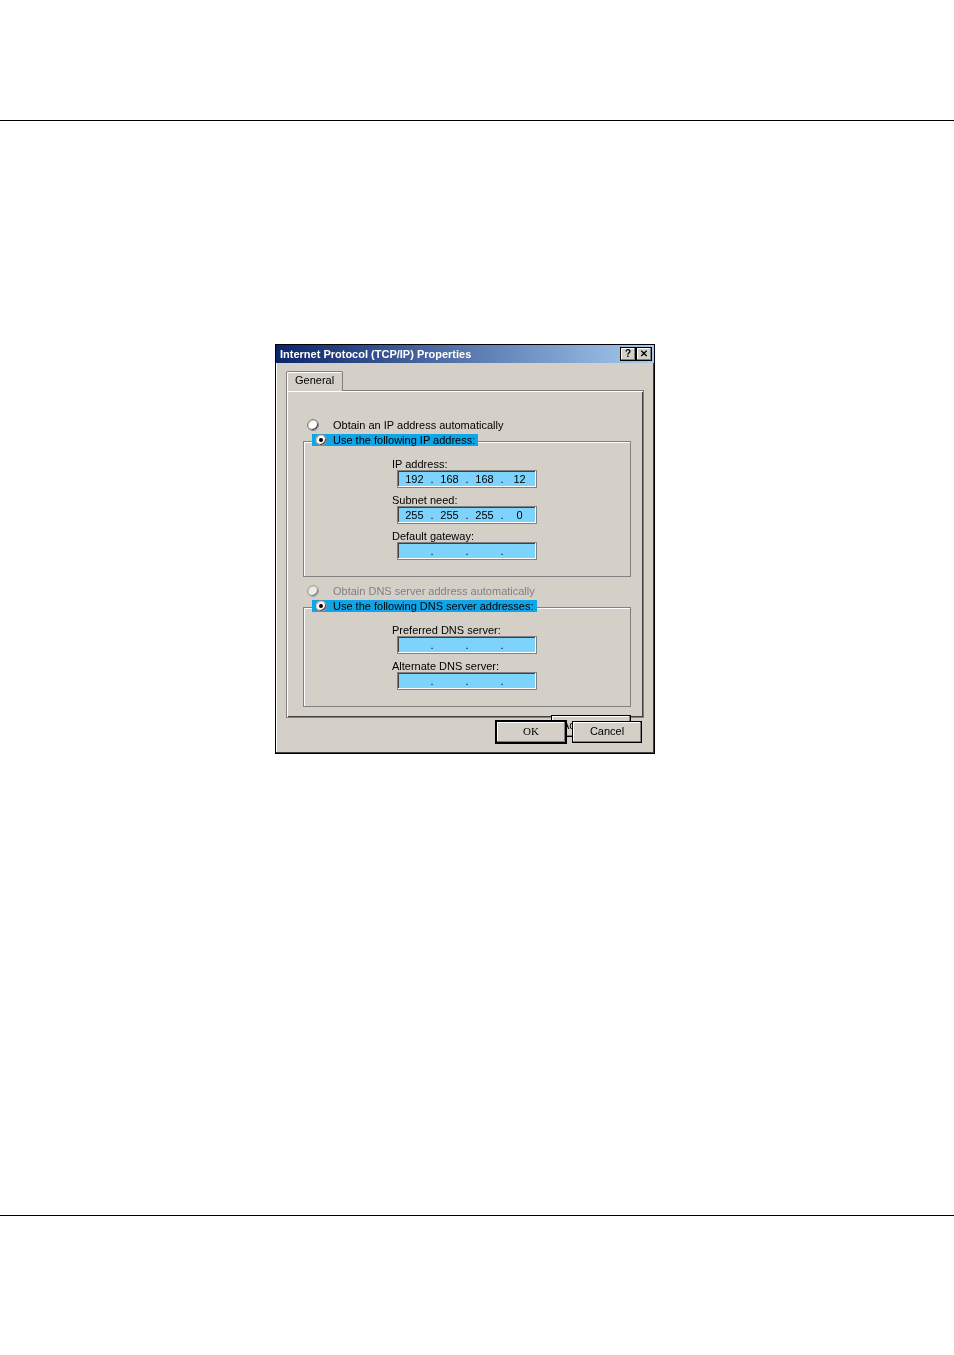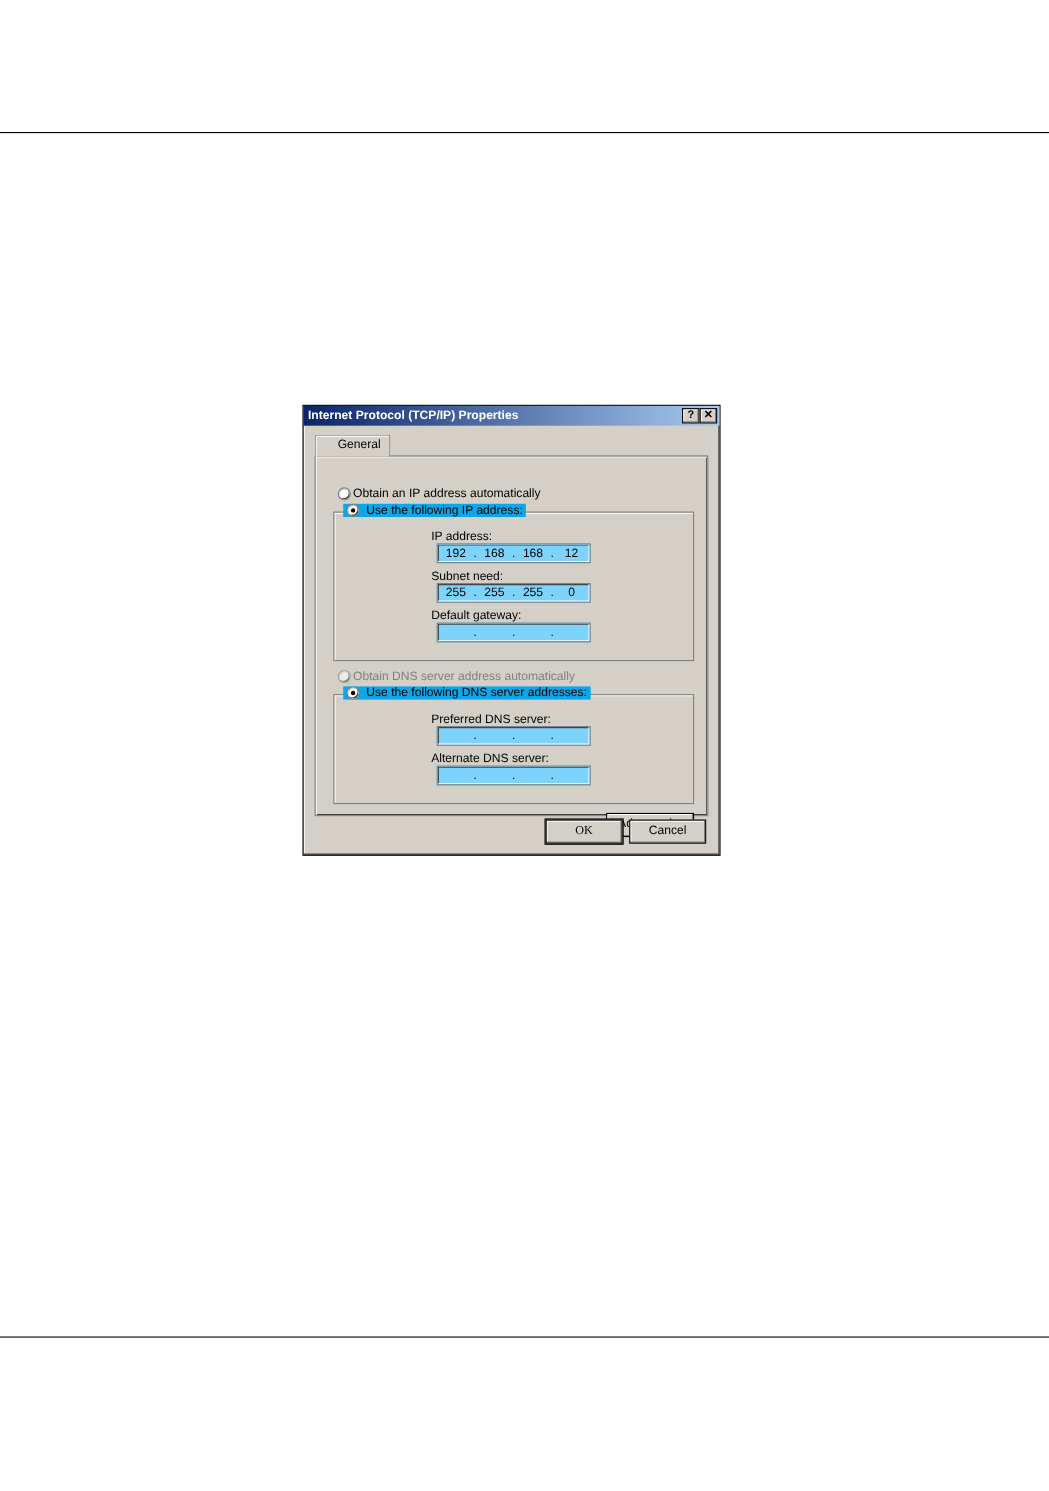--- a/index.html
+++ b/index.html
@@ -11,21 +11,21 @@
     font-family: "Tahoma", "MS Sans Serif", sans-serif;
     font-size: 11px;
     color: #000;
   }
   .page-rule { border-top: 1px solid #000; }
   .rule-top { margin-top: 120px; }
   .rule-bottom { position: absolute; left: 0; right: 0; top: 1215px; }
 
   .dialog {
     position: absolute;
-    left: 275px; top: 368px;
+    left: 275px; top: 344px;
     width: 380px; height: 410px;
     background: #d4d0c8;
     border: 1px solid #000;
     box-shadow: inset -1px -1px 0 #404040, inset 1px 1px 0 #ffffff;
     box-sizing: border-box;
   }
   .titlebar {
     height: 18px;
     background: linear-gradient(to right, #0a246a, #a6caf0);
     color: #fff;
@@ -66,39 +66,39 @@
     position: relative;
     z-index: 2;
   }
   .tab {
     background: #d4d0c8;
     border: 1px solid #808080;
     border-bottom: none;
     border-top-left-radius: 2px;
     border-top-right-radius: 2px;
     box-shadow: inset 1px 1px 0 #fff;
-    padding: 2px 8px 0 20px;
+    padding: 2px 8px 0 8px;
     height: 20px;
     box-sizing: border-box;
     margin-right: -1px;
   }
   .tabpanel {
     border: 1px solid #808080;
     box-shadow: inset 1px 1px 0 #fff, inset -1px -1px 0 #404040;
     height: 328px;
     margin-top: -1px;
     background: #d4d0c8;
     position: relative;
     padding: 12px 12px 10px 12px;
     box-sizing: border-box;
   }
   .infotext { font-size: 11px; line-height: 13px; max-width: 330px; }
 
   .radio-row {
-    display: flex; align-items: center; gap: 2px;
+    display: flex; align-items: center; gap: 14px;
     margin-top: 10px;
     margin-left: 8px;
   }
   .radio {
     width: 12px; height: 12px; border-radius: 50%;
     background: #fff;
     border: 1px solid #808080;
     box-shadow: inset -1px -1px 0 #404040, inset 1px 1px 0 #d4d0c8;
     display: flex; align-items: center; justify-content: center;
     box-sizing: border-box;

